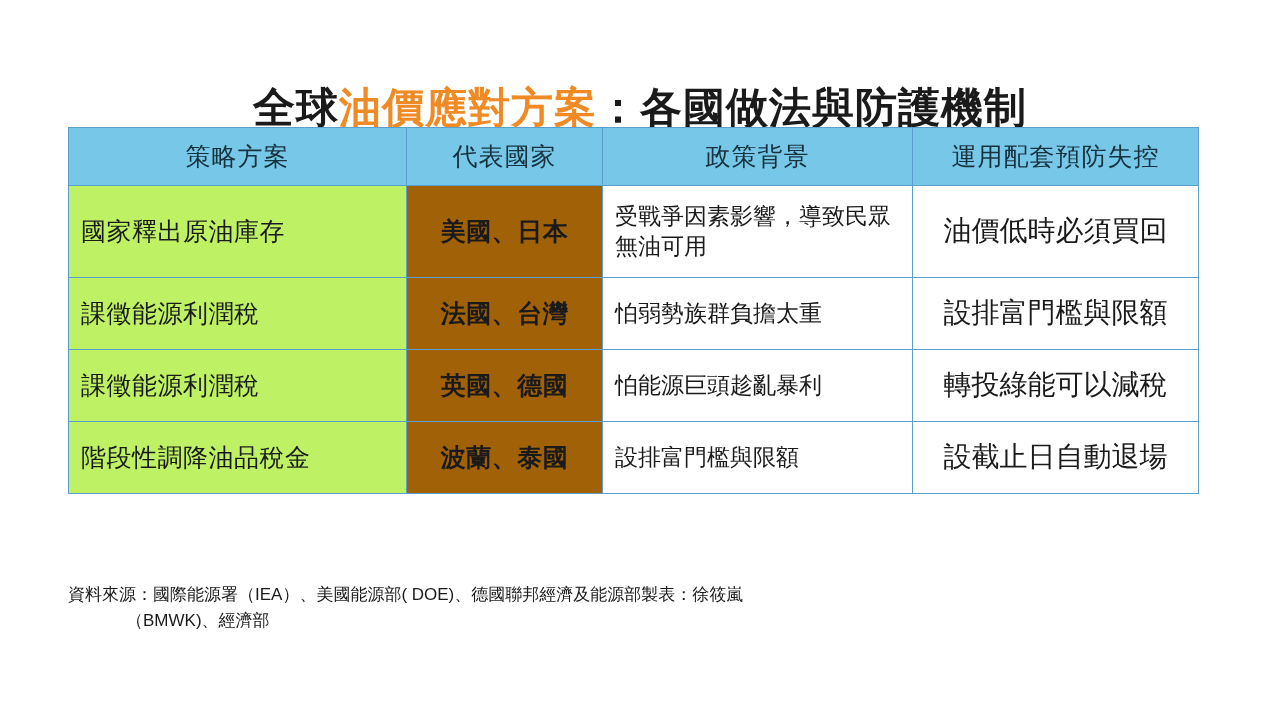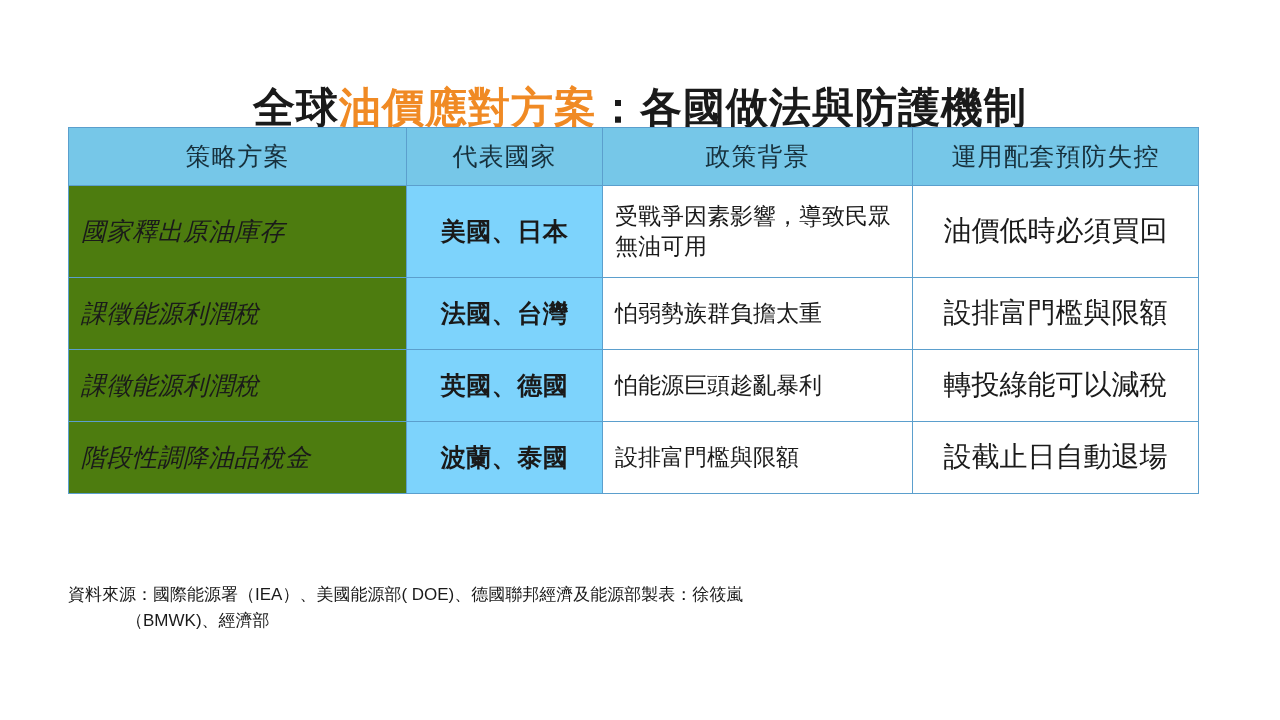--- a/index.html
+++ b/index.html
@@ -65,29 +65,28 @@
   thead th {
     background: #76c7e8;
     color: #17313d;
     font-size: 25px;
     font-weight: normal;
     height: 57px;
     text-align: center;
     letter-spacing: 1px;
   }
   td.cell-strategy {
-    background: #4d7c0f;
+    background: #bef264;
     font-size: 25px;
     text-align: left;
     color: #1a1a1a;
     letter-spacing: 0.5px;
-    font-style: italic;
   }
   td.cell-country {
-    background: #7dd3fc;
+    background: #a16207;
     font-size: 25px;
     font-weight: bold;
     text-align: center;
     color: #1a1a1a;
     letter-spacing: 0.5px;
   }
   td.cell-background {
     background: #ffffff;
     font-size: 23px;
     text-align: left;

